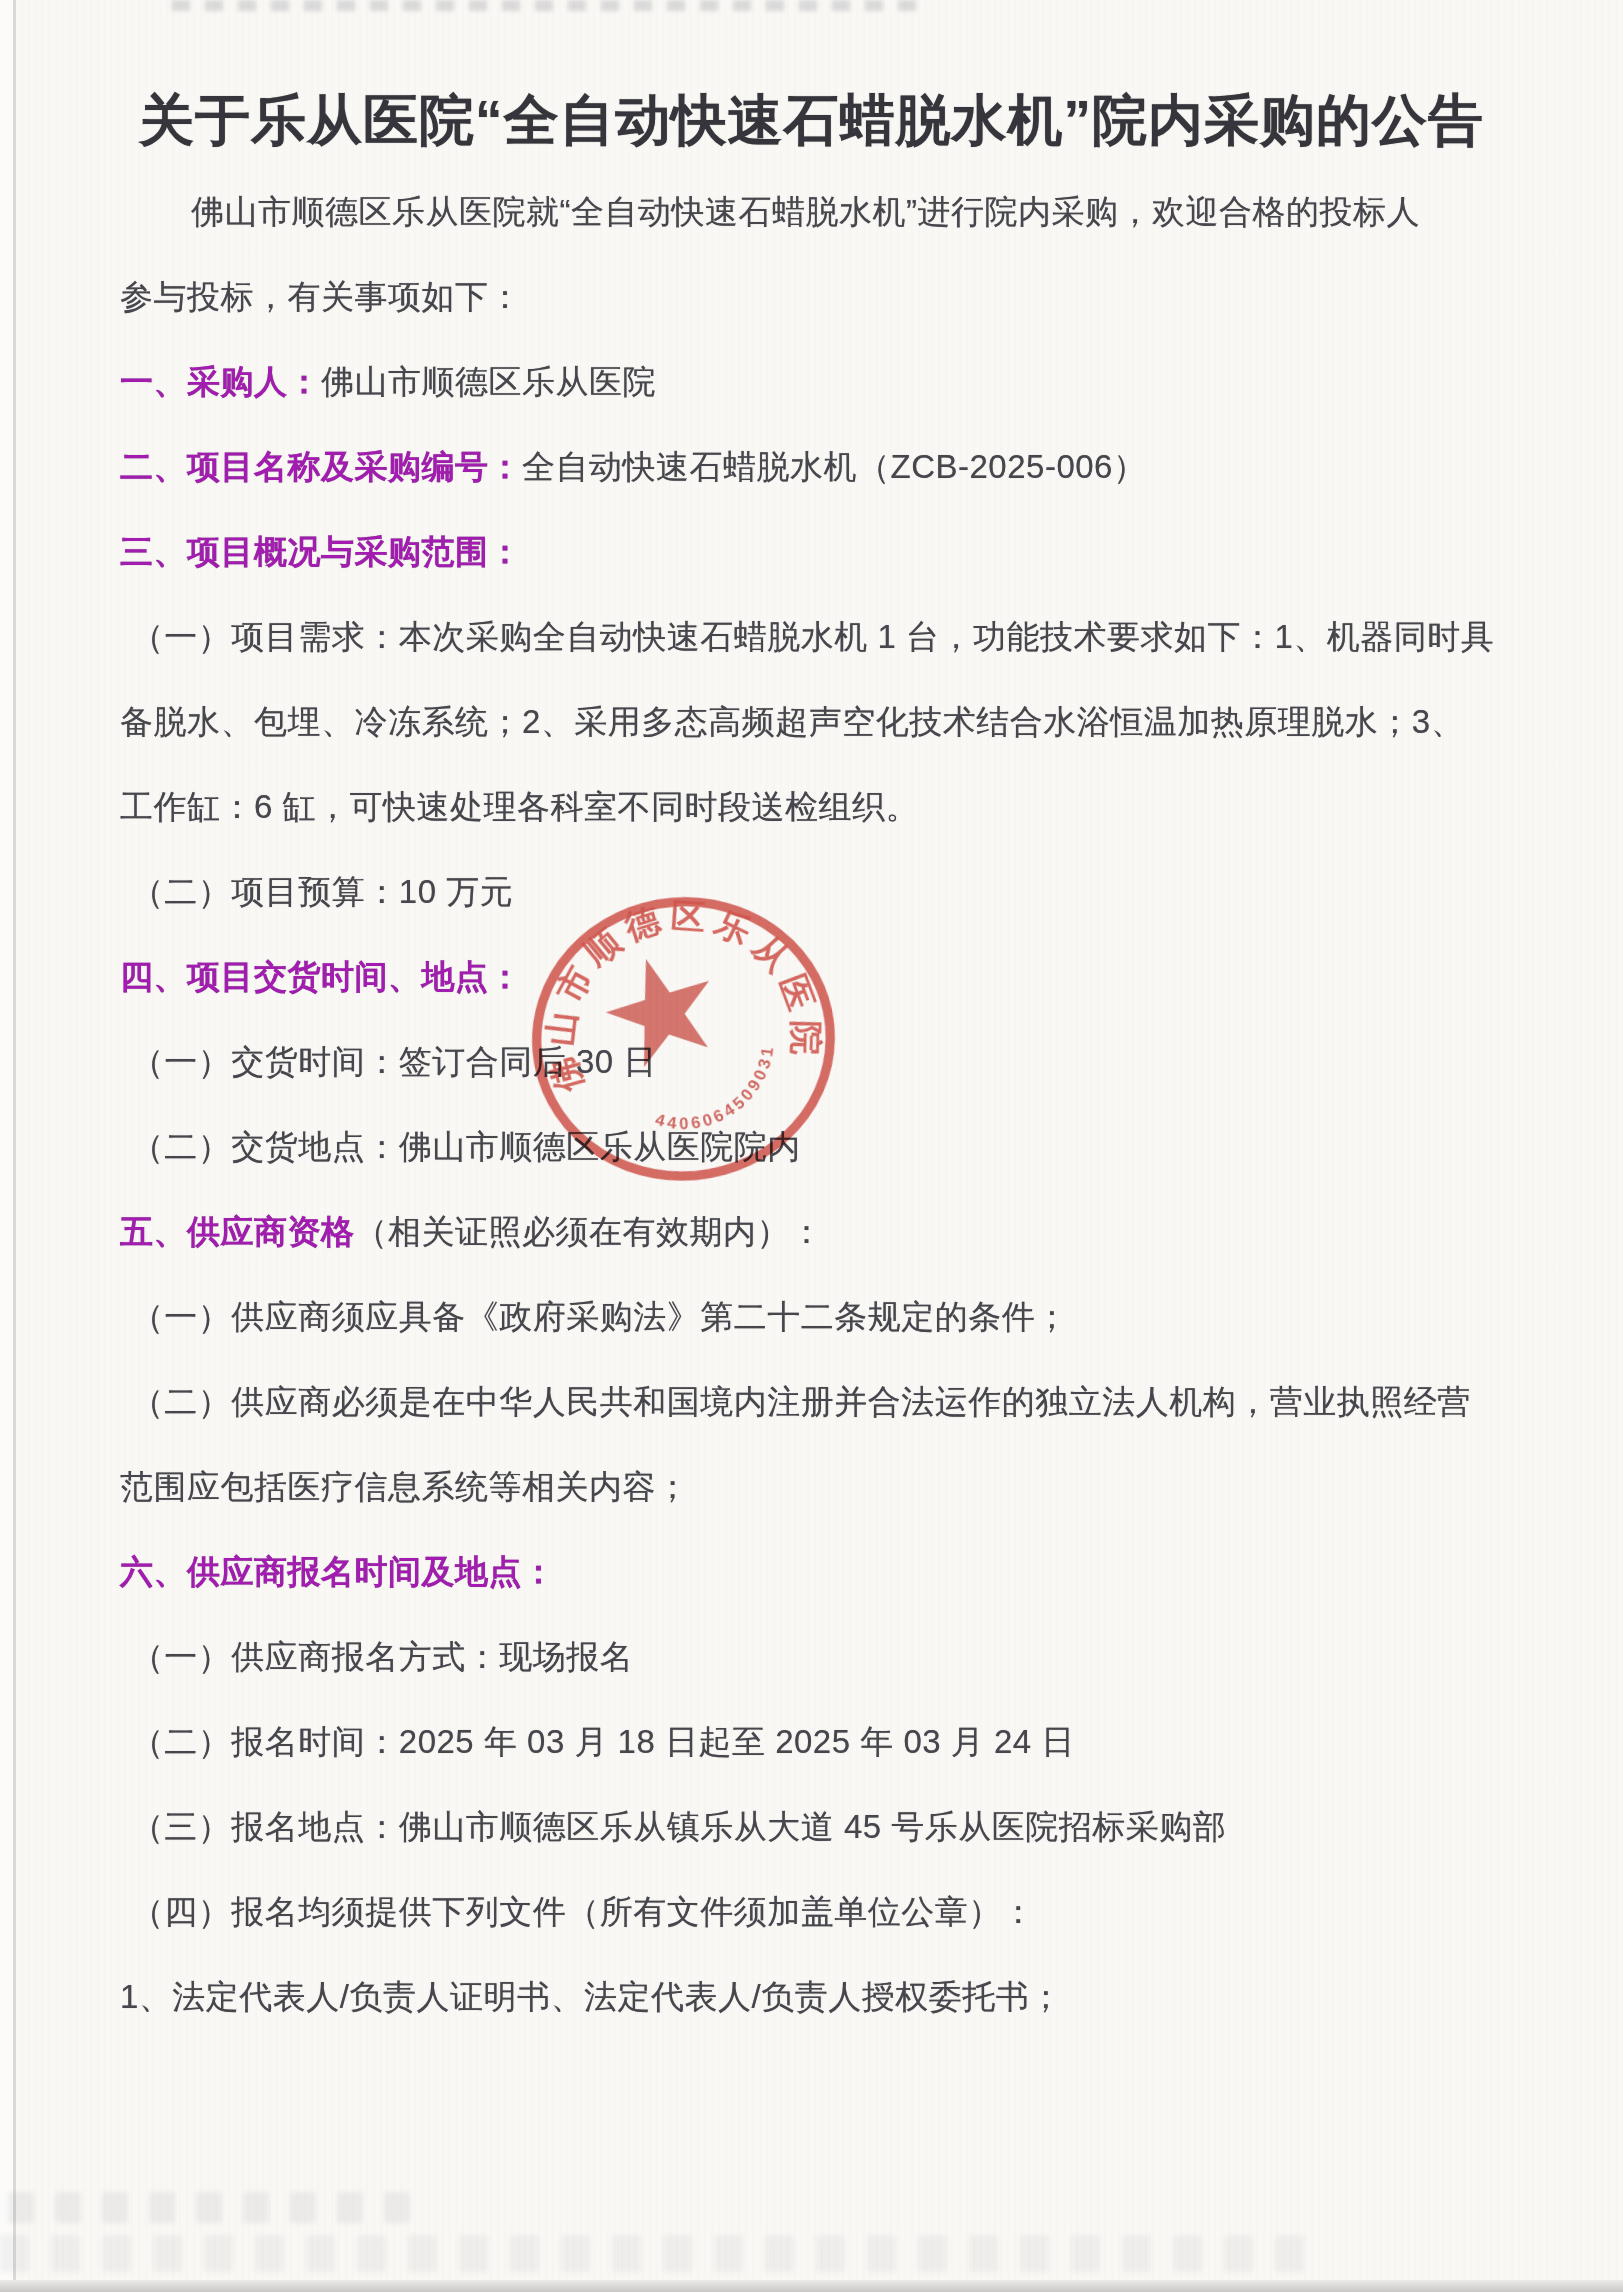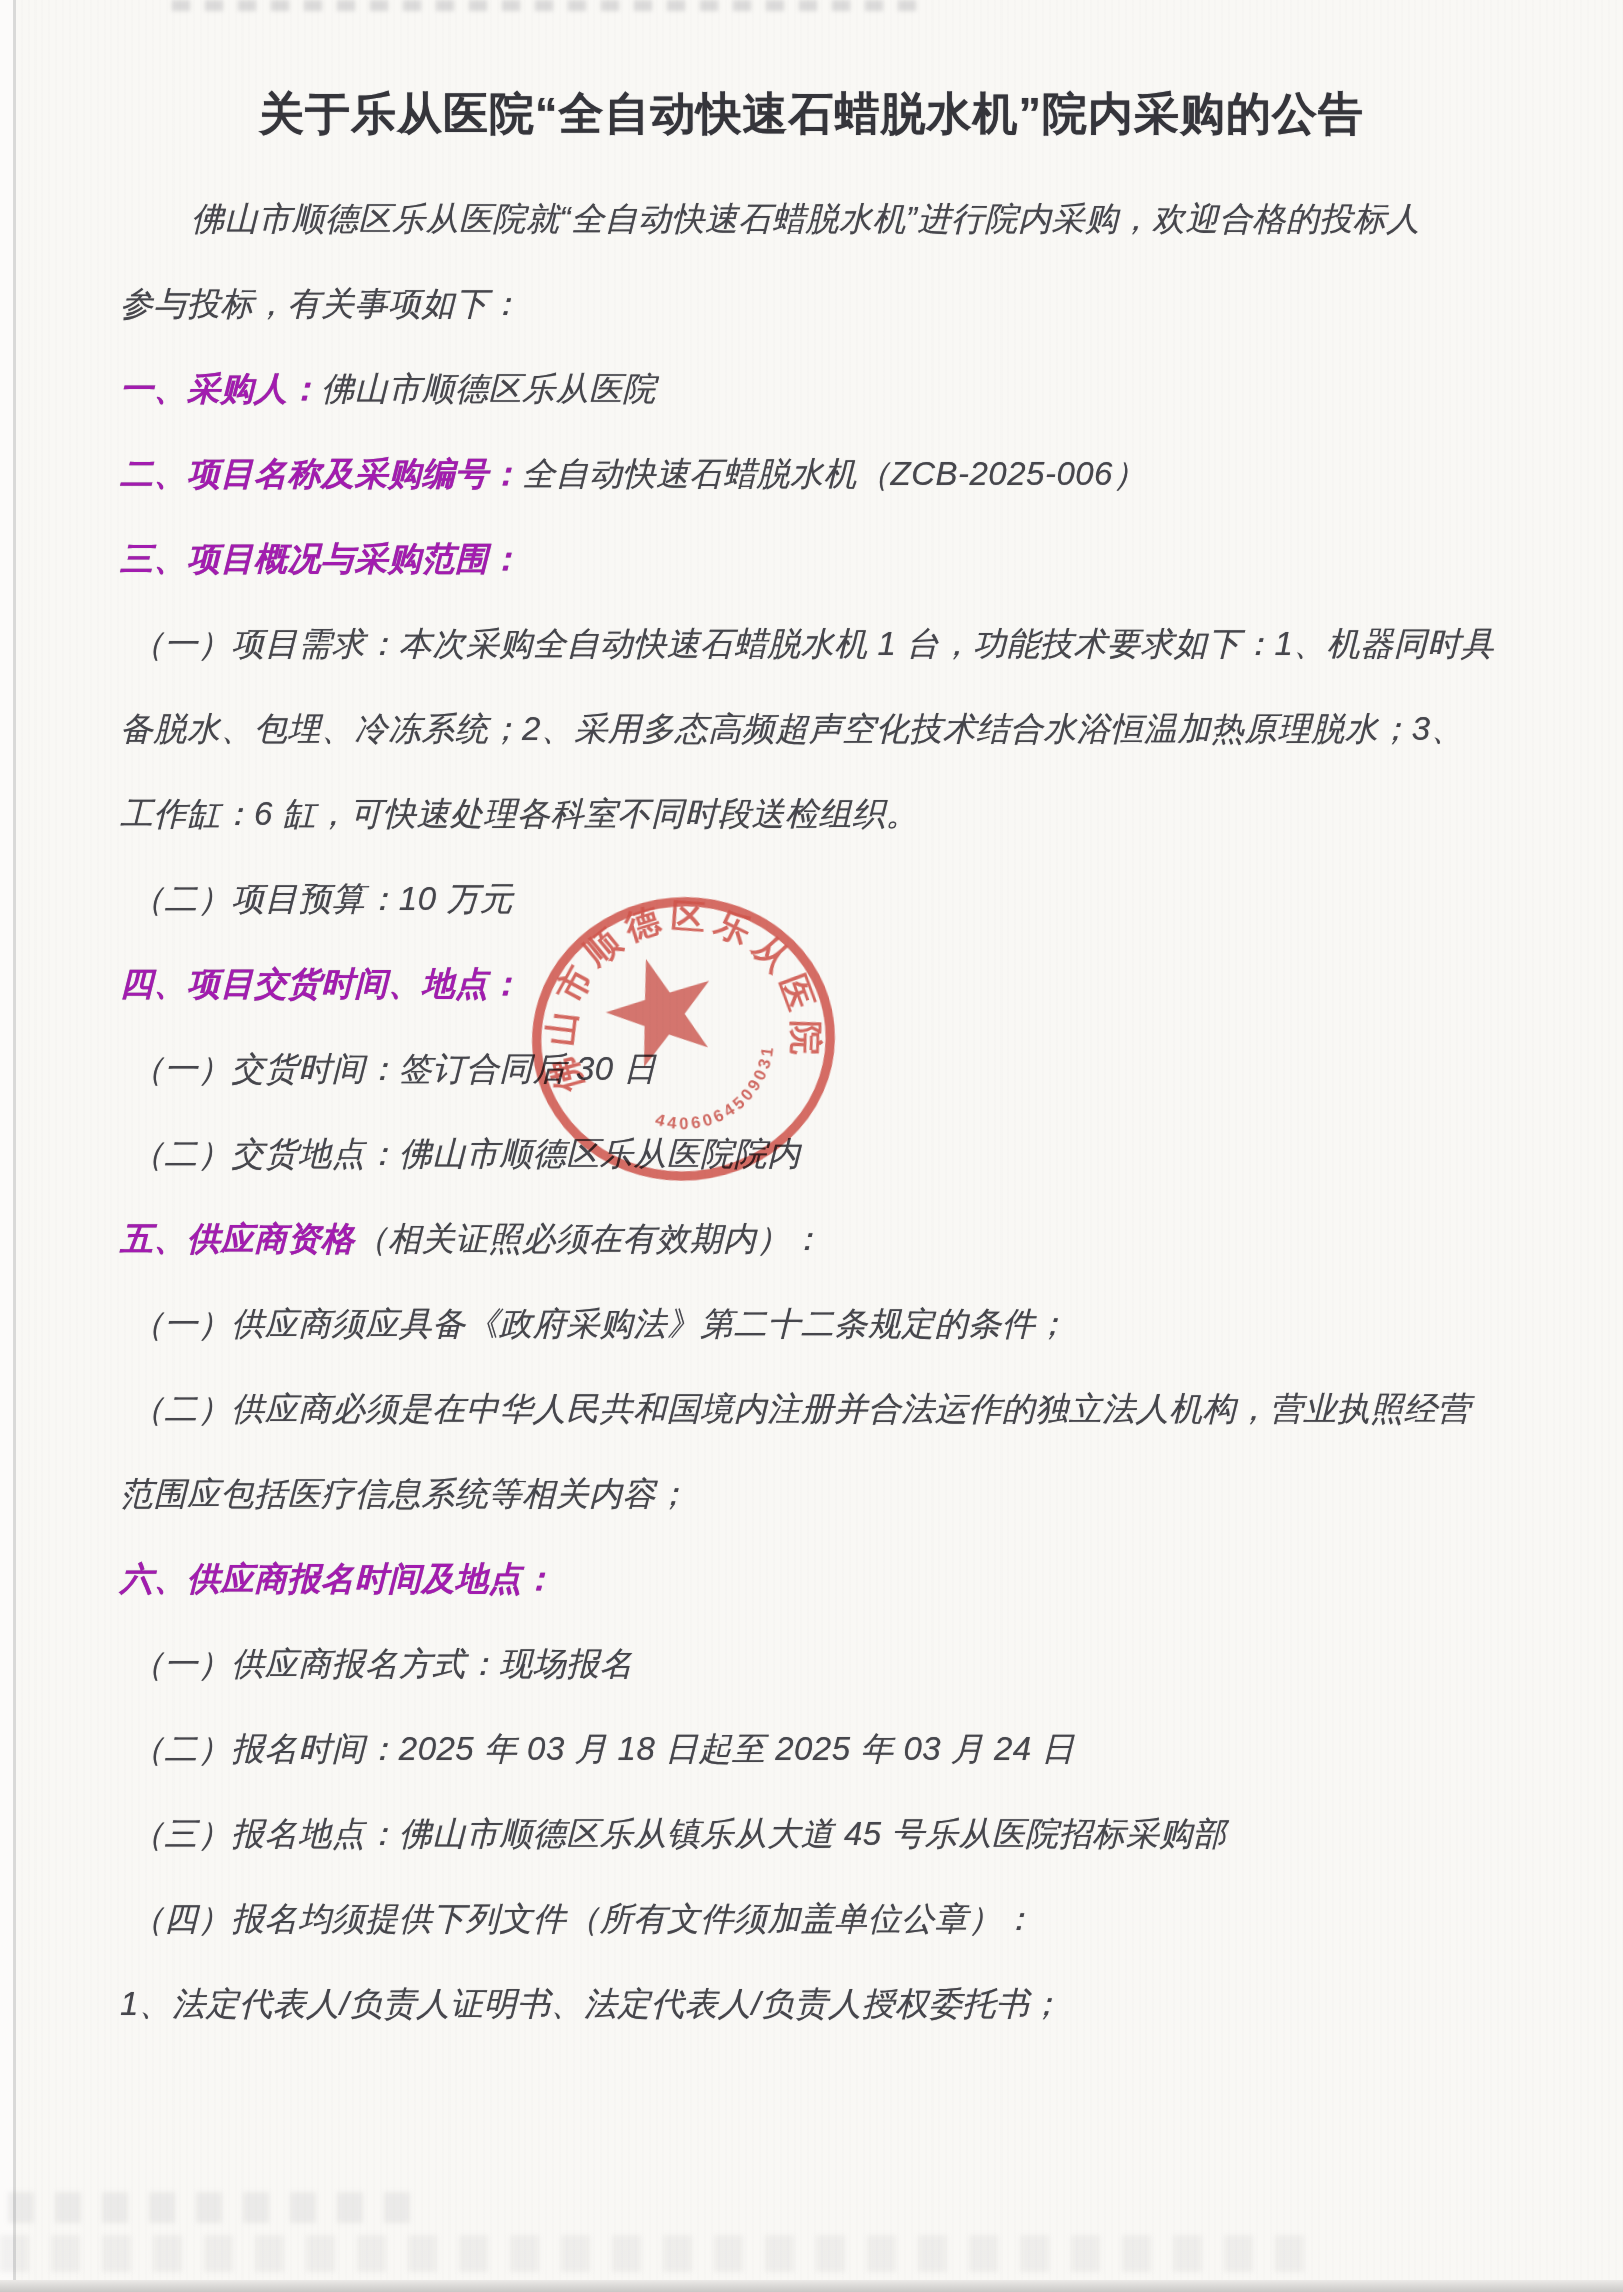--- a/index.html
+++ b/index.html
@@ -12,26 +12,26 @@
     overflow:hidden;
   }
   
   .page::before{
     content:"";position:absolute;inset:0;pointer-events:none;
     background:repeating-linear-gradient(90deg,rgba(130,130,138,0.02) 0 2px,transparent 2px 6.9px);
   }
   .title{
     position:absolute;top:84px;left:0;width:100%;
     margin:0;text-align:center;
-    font-size:45px;font-weight:700;color:#35353b;
+    font-size:55px;font-weight:700;color:#35353b;
     letter-spacing:1px;
     text-shadow:0 0 1px rgba(53,53,59,0.55);
     white-space:nowrap;
   }
-  .lines{position:absolute;top:197px;left:120px;right:98px;font-style:italic;}
+  .lines{position:absolute;top:190px;left:120px;right:98px;}
   .line{
     height:85px;
     font-size:33px;letter-spacing:0.5px;
     white-space:nowrap;
     text-shadow:0 0 0.8px rgba(70,70,78,0.6);
   }
   .line .b{font-weight:700;color:#a21caf;}
   .line.indent{padding-left:71px;}
   .line.sub{padding-left:10.8px;}
   

